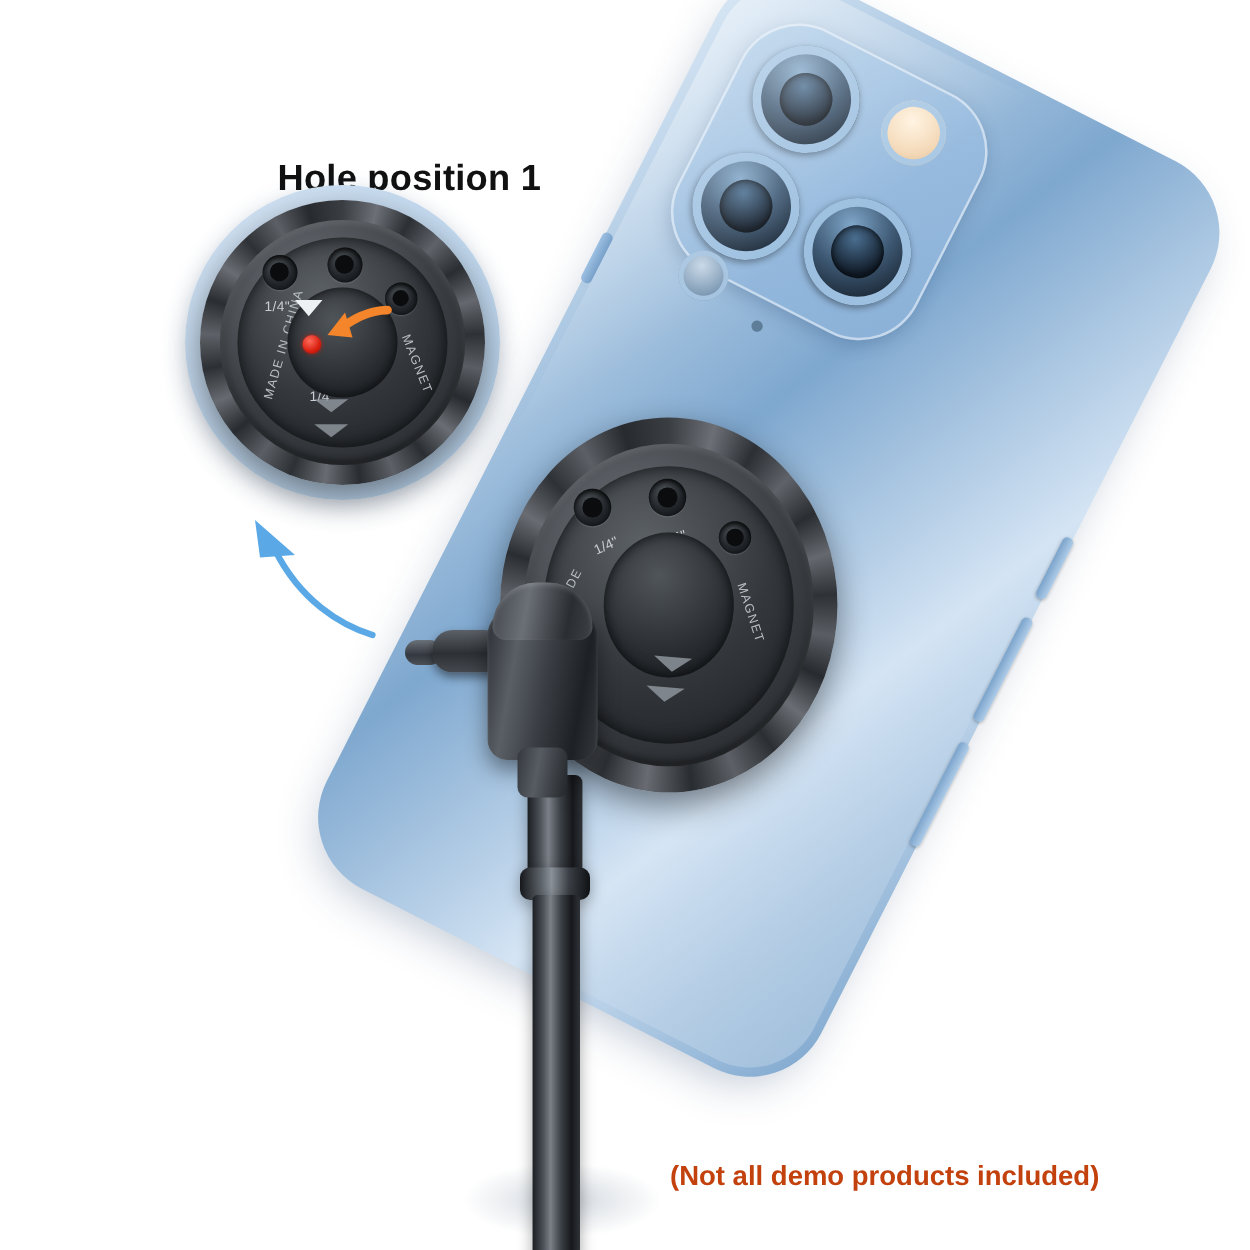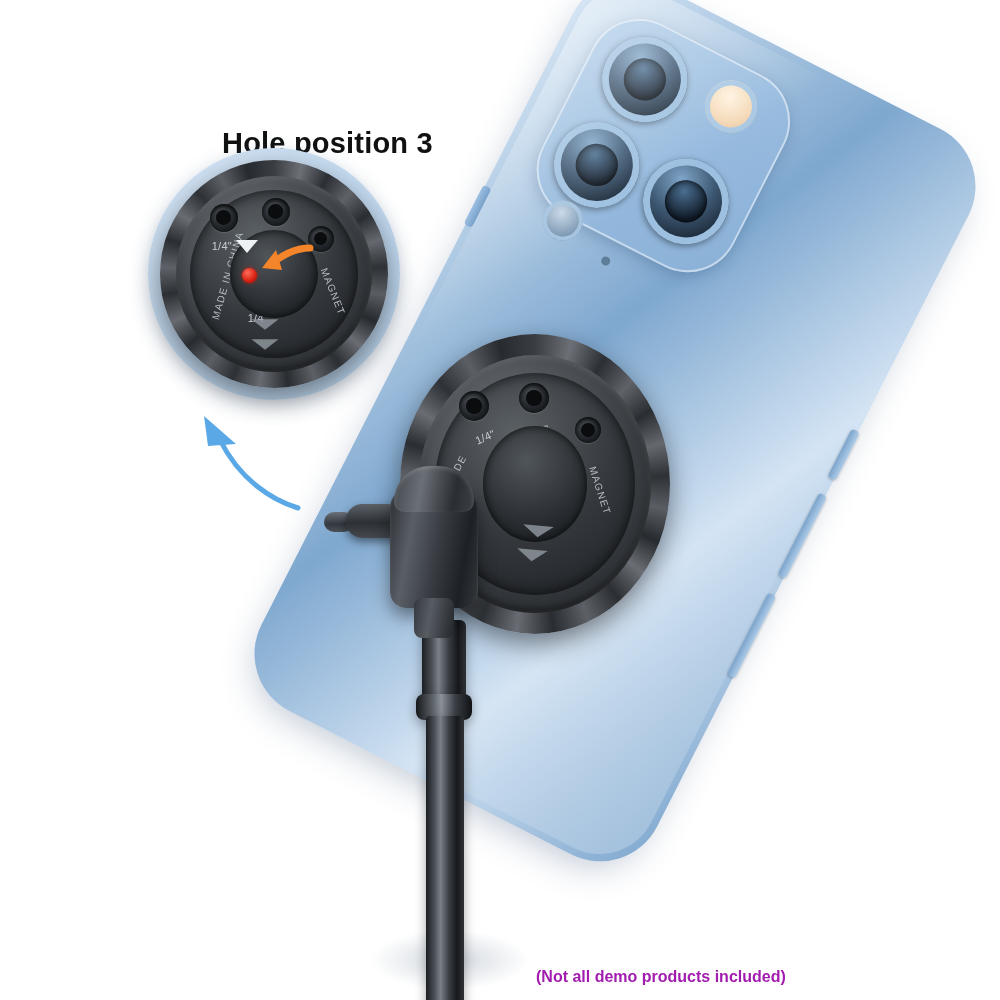--- a/index.html
+++ b/index.html
@@ -28,24 +28,24 @@
     top: 127px;
     font-size: 29px;
     font-weight: bold;
     color: #111111;
     letter-spacing: .2px;
     white-space: nowrap;
   }
   .disclaimer {
     position: absolute;
     left: 536px;
-    top: 968px;
-    font-size: 16px;
+    top: 928px;
+    font-size: 22px;
     font-weight: bold;
-    color: #a21caf;
+    color: #c2410c;
     white-space: nowrap;
   }
 
   
   .phone-wrap {
     position: absolute;
     left: 250px;
     top: -40px;
     width: 720px;
     height: 900px;
@@ -447,16 +447,16 @@
       <path d="M62 6 C46 6, 34 14, 22 22" stroke="#f5852a" stroke-width="7" fill="none" stroke-linecap="round"></path>
       <path d="M28 8 L14 26 L34 28 Z" fill="#f5852a"></path>
     </svg>
   </div>
 
   <svg class="arrow-svg" width="160" height="120" viewBox="0 0 160 120">
     <path d="M118 108 C 92 100, 60 80, 40 40" stroke="#5aa9e6" stroke-width="5" fill="none" stroke-linecap="round"></path>
     <path d="M24 16 L56 44 L28 46 Z" fill="#5aa9e6"></path>
   </svg>
 
-  <div class="hole-label">Hole position 3</div>
+  <div class="hole-label">Hole position 1</div>
   <div class="disclaimer">(Not all demo products included)</div>
 
 </div>
 
 </body></html>

